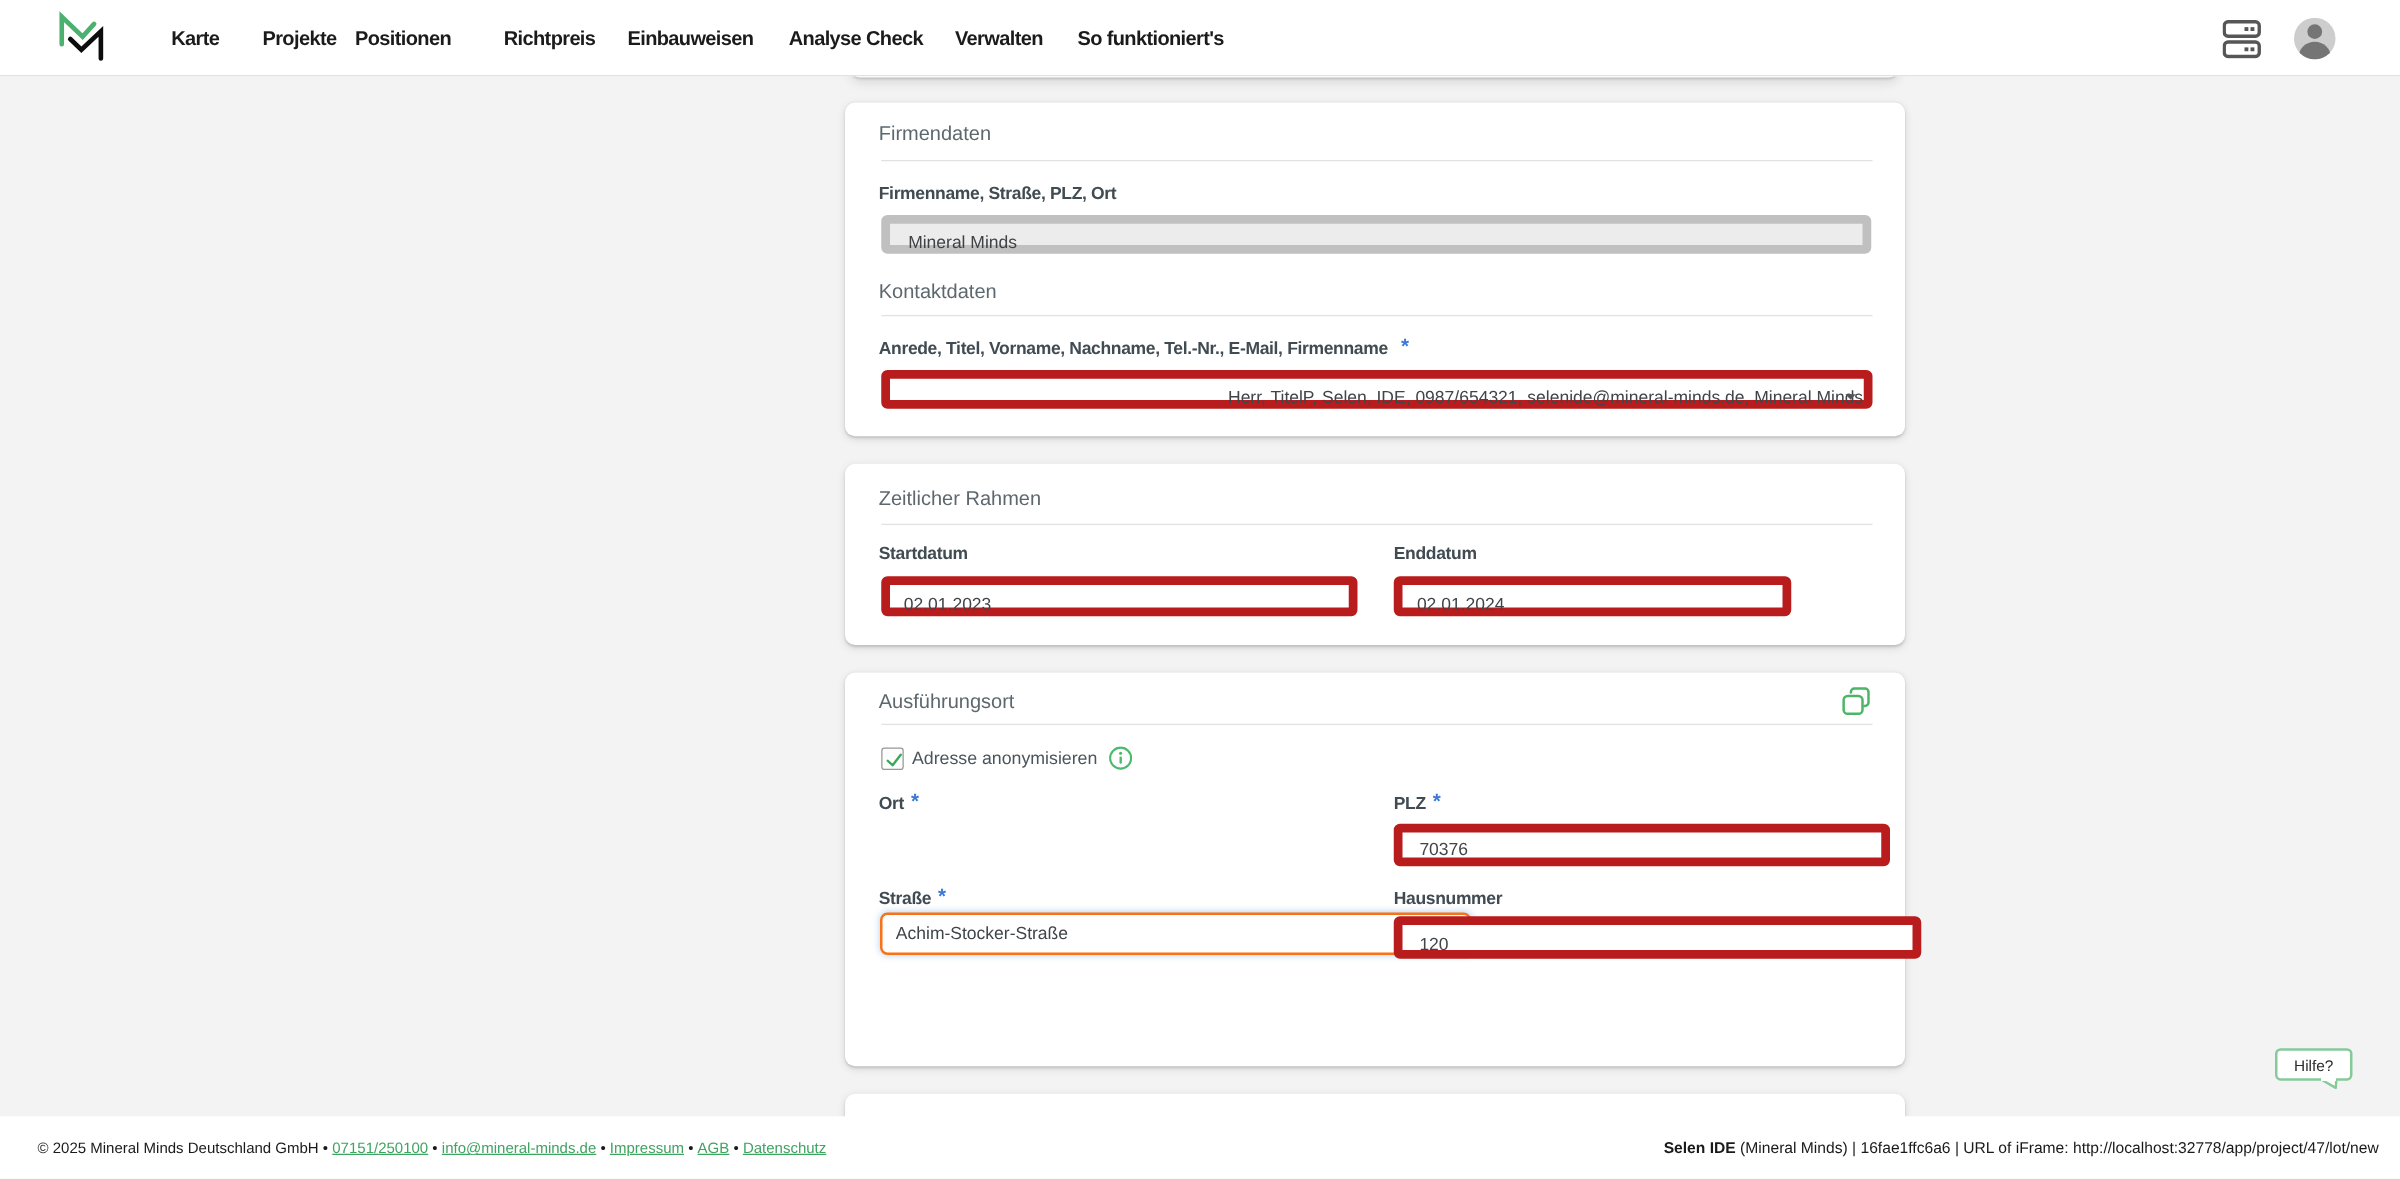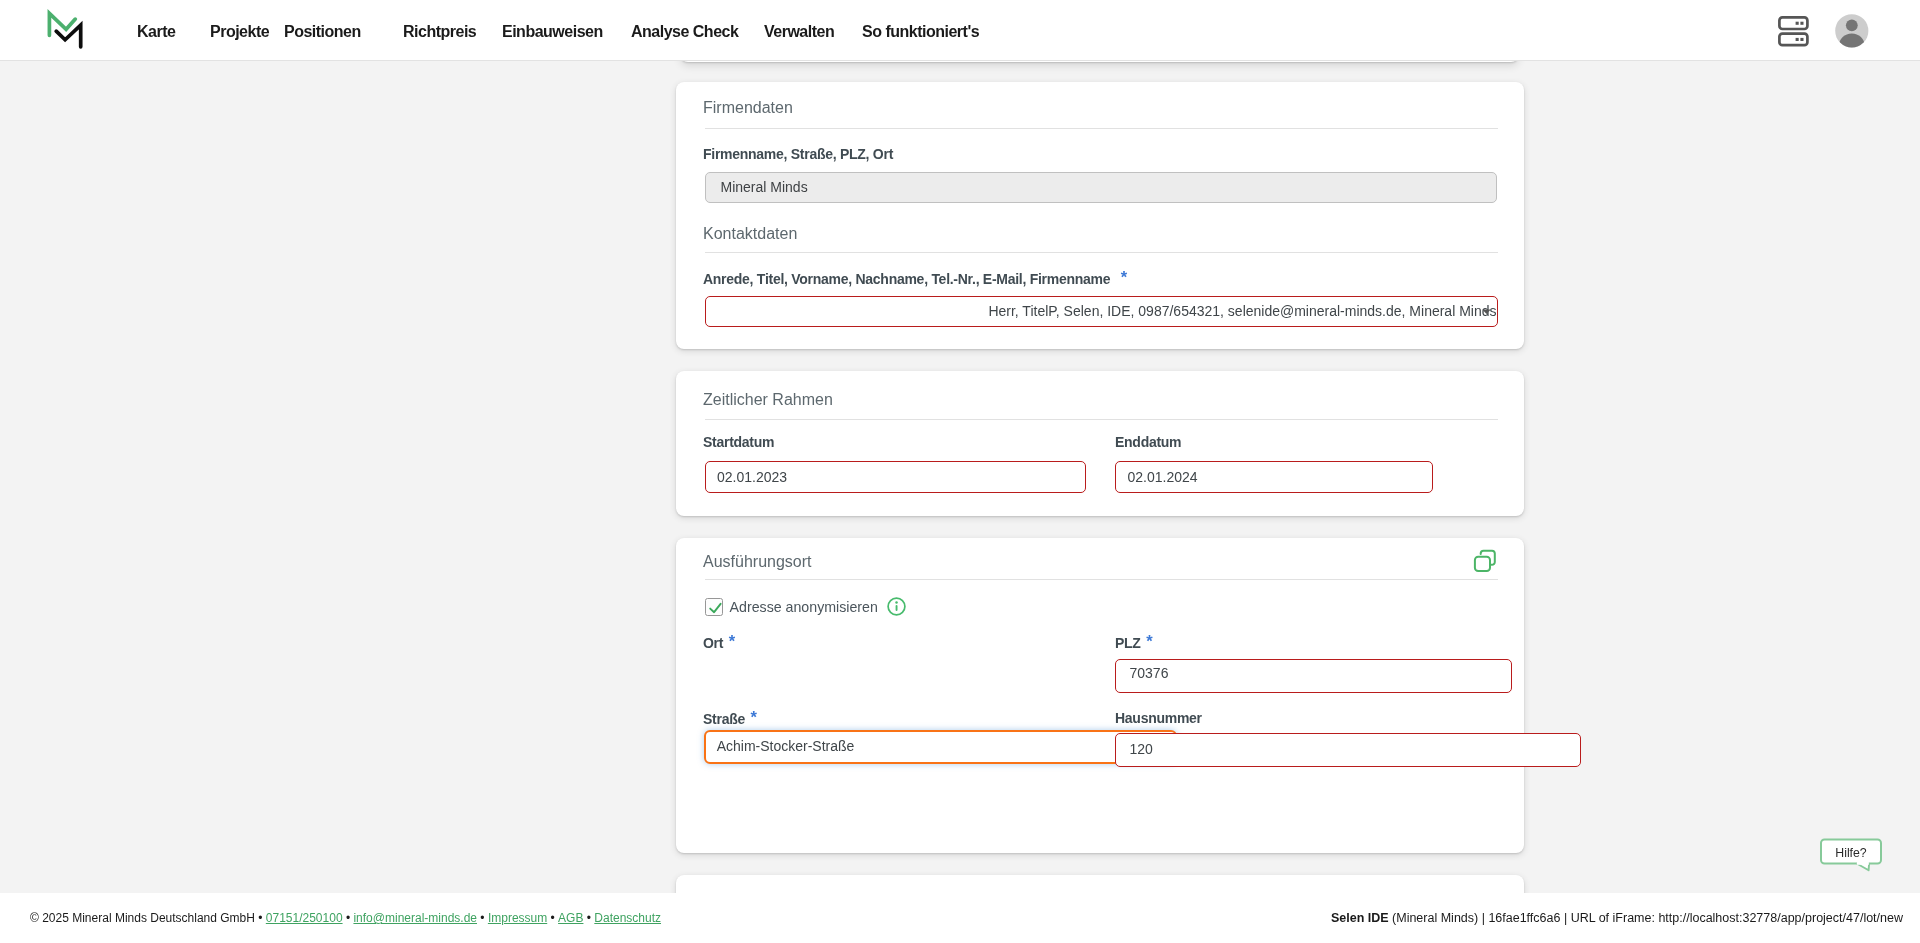--- a/index.html
+++ b/index.html
@@ -22,21 +22,21 @@
 #card1 { top:82px;  height:267px; }
 #card2 { top:371px; height:145px; }
 #card3 { top:538px; height:315px; }
 #card4 { top:875px; height:40px; }
 
 .h { position:absolute; left:27px; font-size:16px; line-height:20px; color:#5d686e; white-space:nowrap;}
 .hr { position:absolute; left:28.5px; width:793px; height:1px; background:#e1e1e1; }
 .lbl { position:absolute; font-size:14px; font-weight:700; letter-spacing:-0.27px;
   line-height:18px; color:#404b52; white-space:nowrap; }
 .ast { color:#3d79d6; margin-left:5.5px; letter-spacing:0; font-size:16.5px; position:relative; top:-1px; }
-.inp { position:absolute; height:31px; background:#fff; border:1px solid #b91c1c;
+.inp { position:absolute; height:31px; background:#fff; border:7px solid #b91c1c;
   border-radius:5px; font-size:14px; color:#3f4549; line-height:29px; padding-left:15px;
   white-space:nowrap; }
 
 
 #footer { position:absolute; left:0; top:893px; width:1920px; height:50px; background:#fff;
   z-index:40; font-size:12.5px; color:#1a1a1a; }
 #footer .left  { position:absolute; left:30px;  top:0; height:50px; display:flex; align-items:center; white-space:nowrap; font-size:12px;}
 #footer .right { position:absolute; right:17px; top:0; height:50px; display:flex; align-items:center; white-space:nowrap;}
 #footer a { color:#3fa361; text-decoration:underline; }
 
@@ -142,21 +142,21 @@
         <circle cx="10.0" cy="3.0" r="1.5"></circle>
         <circle cx="11.4" cy="6.5" r="1.65"></circle>
         <circle cx="10.0" cy="10.0" r="1.3"></circle>
         <circle cx="6.5" cy="11.4" r="1.15"></circle>
         <circle cx="3.0" cy="10.0" r="1.0"></circle>
         <circle cx="1.6" cy="6.5" r="1.0"></circle>
         <circle cx="3.0" cy="3.0" r="1.0"></circle>
       </g>
     </svg>
   </div>
-  <div class="inp" style="left:439px; top:194.7px; width:466px; height:34px; line-height:30px; padding-left:13.5px;">120</div>
+  <div class="inp" style="left:439px; top:194.7px; width:422px; height:34px; line-height:30px; padding-left:13.5px;">120</div>
 
 </div>
 
 <div class="card" id="card4"></div>
 
 <div id="footer">
   <div class="left">© 2025 Mineral Minds Deutschland GmbH&nbsp;•&nbsp;<a>07151/250100</a>&nbsp;•&nbsp;<a>info@mineral-minds.de</a>&nbsp;•&nbsp;<a>Impressum</a>&nbsp;•&nbsp;<a>AGB</a>&nbsp;•&nbsp;<a>Datenschutz</a></div>
   <div class="right"><b>Selen&nbsp;IDE</b>&nbsp;(Mineral Minds) | 16fae1ffc6a6 | URL of iFrame: http://localhost:32778/app/project/47/lot/new</div>
 </div>
 

